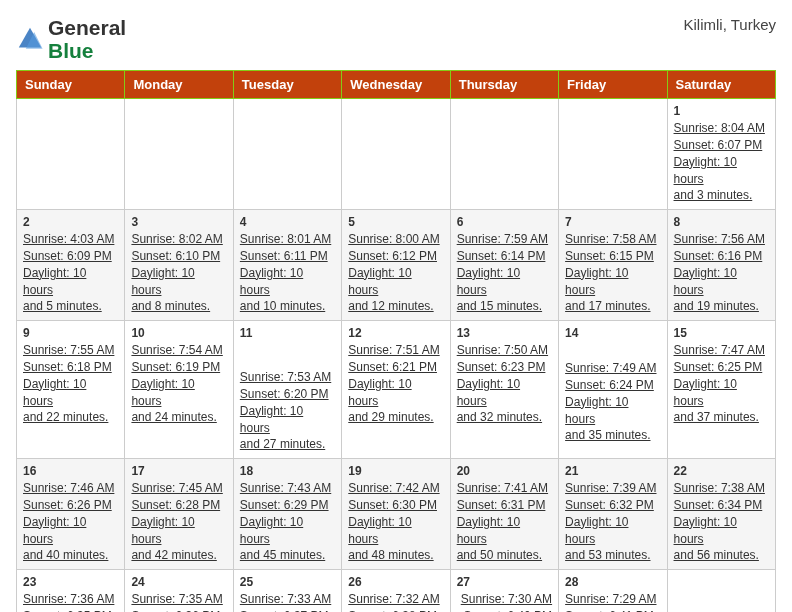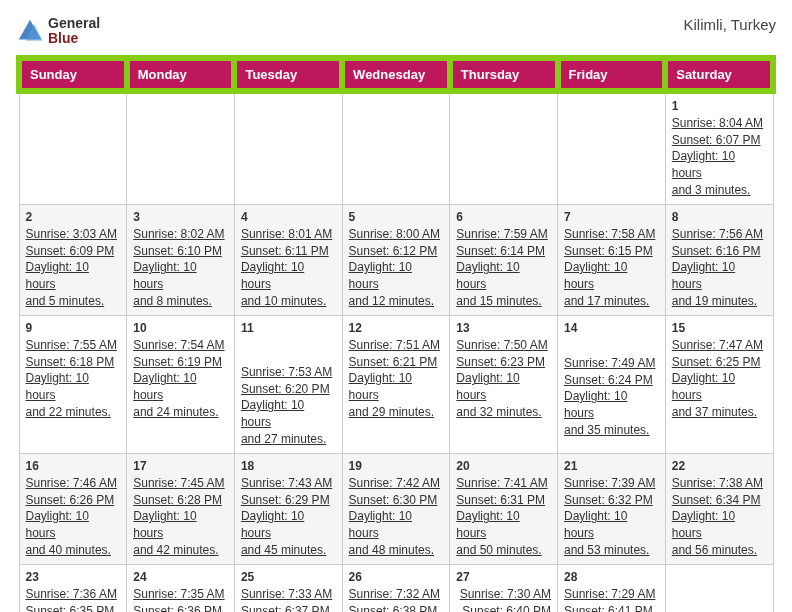--- a/index.html
+++ b/index.html
@@ -15,26 +15,26 @@
       justify-content: space-between;
       align-items: flex-start;
       margin-bottom: 8px;
     }
     .logo {
       display: flex;
       align-items: center;
       gap: 4px;
     }
     .logo-text {
-      font-size: 14px;
+      font-size: 21px;
       font-weight: bold;
       line-height: 1.1;
     }
     .logo-general { color: #333; }
-    .logo-blue { color: #7f1d1d; }
+    .logo-blue { color: #15803d; }
     .logo-icon {
       width: 28px;
       height: 28px;
     }
     .title-block {
       text-align: right;
     }
     .month-year {
       font-size: 32px;
       font-weight: bold;
@@ -43,27 +43,27 @@
     .location {
       font-size: 15px;
       color: #444;
     }
     .calendar {
       width: 100%;
       border-collapse: collapse;
       border: 1px solid #ccc;
     }
     .calendar th {
-      background-color: #be185d;
+      background-color: #c2410c;
       color: #fff;
       font-size: 13px;
       font-weight: bold;
       padding: 6px 8px;
       text-align: left;
-      border: 6px solid #84cc16;
+      border: 1px solid #84cc16;
     }
     .calendar td {
       vertical-align: top;
       border: 1px solid #ccc;
       padding: 5px 6px;
       width: calc(100% / 7);
       min-height: 80px;
       font-size: 10.5px;
       color: #333;
       background: #fff;
@@ -130,21 +130,21 @@
           <span class="day-num">1</span>
           <div class="day-info" style="white-space: pre-line;">Sunrise: 8:04 AM
 Sunset: 6:07 PM
 Daylight: 10 hours
 and 3 minutes.</div>
         </td>
       </tr>
       <tr>
         <td>
           <span class="day-num">2</span>
-          <div class="day-info" style="white-space: pre-line;">Sunrise: 3:03 AM
+          <div class="day-info" style="white-space: pre-line;">Sunrise: 4:03 AM
 Sunset: 6:09 PM
 Daylight: 10 hours
 and 5 minutes.</div>
         </td>
         <td>
           <span class="day-num">3</span>
           <div class="day-info" style="white-space: pre-line;">Sunrise: 8:02 AM
 Sunset: 6:10 PM
 Daylight: 10 hours
 and 8 minutes.</div>

